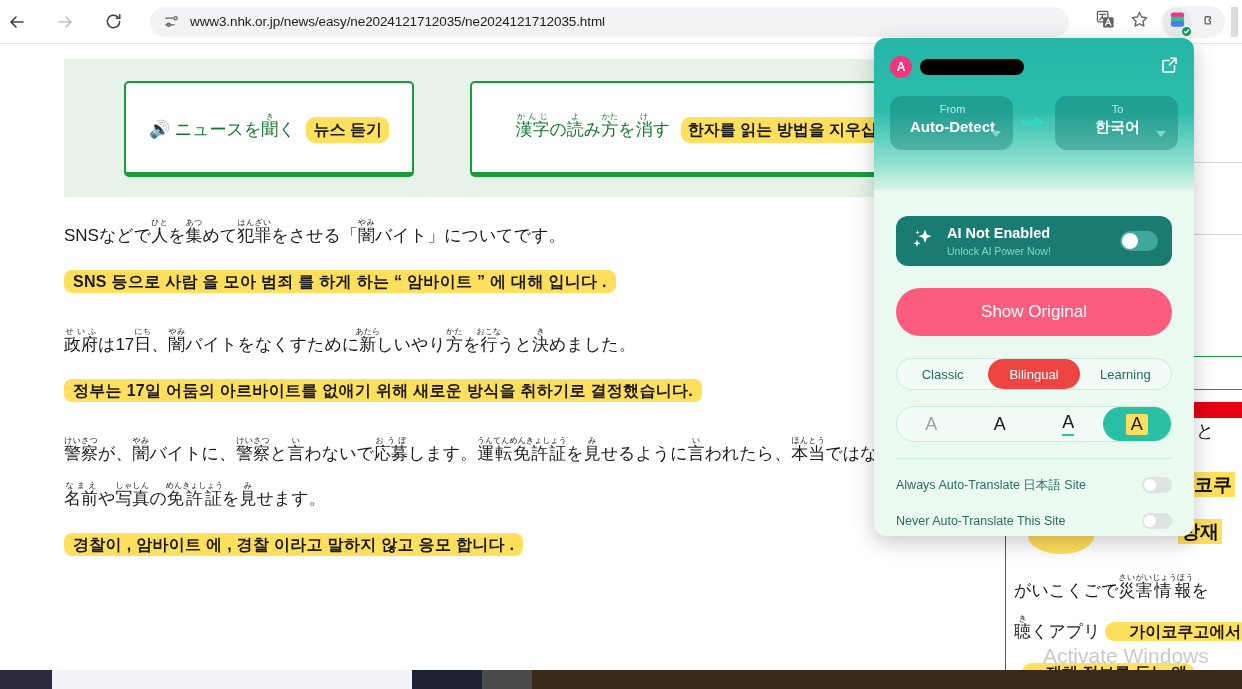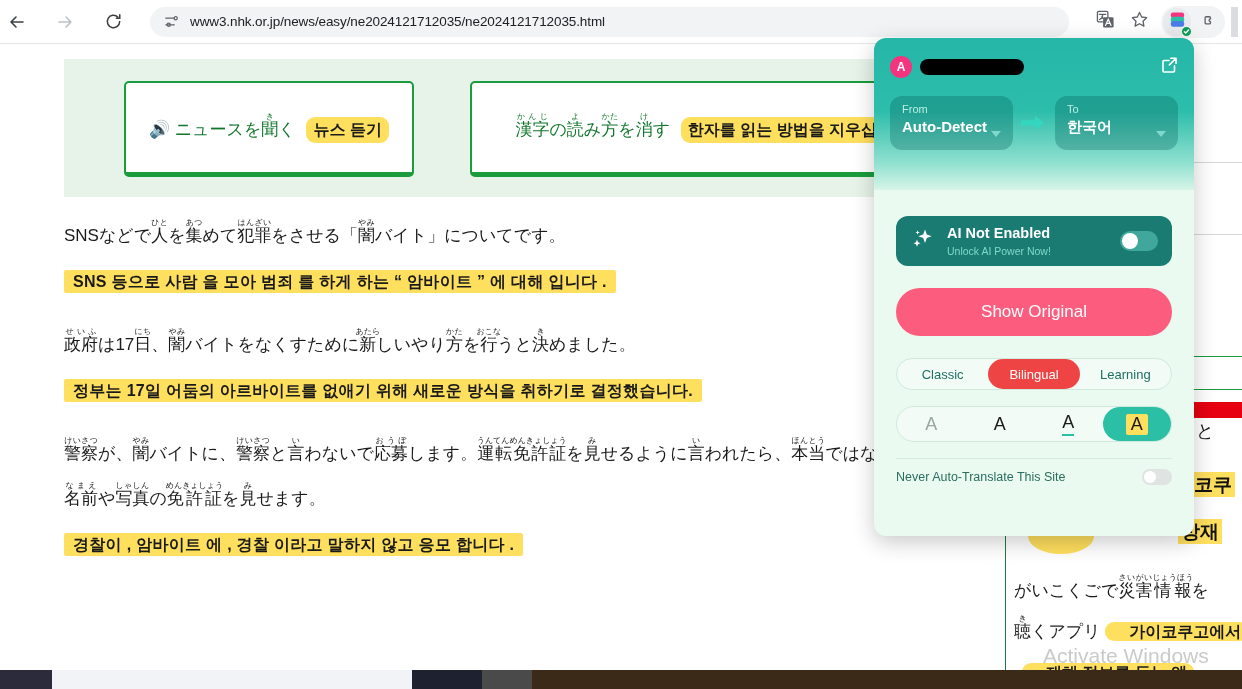--- a/index.html
+++ b/index.html
@@ -91,21 +91,21 @@
   }
   .nhk-btn .hl { display: inline-block; margin-left: 6px; }
 
   .article { position: absolute; left: 64px; top: 170px; width: 940px; }
   .para { margin-bottom: 8px; }
   .para .jp-line {
     font-size: 17px; color: #1a1a1a; line-height: 2.6; white-space: nowrap;
   }
   .ko-line { margin-top: 14px; margin-bottom: 30px; }
   .ko-line .hl-ko {
-    background: #ffdf5e; border-radius: 2px; padding: 3px 9px;
+    background: #ffdf5e; border-radius: 8px; padding: 3px 9px;
     color: #1a1a1a; font-size: 16px; font-weight: bold; letter-spacing: .3px;
   }
 
   
   .sb-hl-row { position: absolute; left: 4px; font-weight: bold; font-size: 19px; }
   .sb-hl { background: #ffdf5e; padding: 2px 3px; color: #111; }
   .sb-rule { position: absolute; left: 0; width: 237px; height: 1px; background: #d7d7d7; }
   .sb-rule.green { background: #1a9c3c; }
   .sb-red { position: absolute; left: 0; width: 237px; height: 16px; background: #e60012; }
   .sb-ld {
@@ -140,21 +140,21 @@
   .acct-redacted {
     width: 104px; height: 16px; border-radius: 9px; background: #000000; flex: none;
   }
   .share-btn {
     position: absolute; right: 14px; top: 18px; width: 22px; height: 22px;
     color: #ffffff; display: flex; align-items: center; justify-content: center;
   }
   .lang-row { display: flex; align-items: center; gap: 8px; margin-top: 14px; }
   .lang-card {
     flex: 1; height: 54px; border-radius: 12px; background: rgba(0,92,86,.30);
-    padding: 7px 10px 0 12px; position: relative;
+    padding: 7px 10px 0 12px; position: relative; text-align: center;
   }
   .lang-label { font-size: 11px; color: #bdeee6; line-height: 1.2; }
   .lang-value { font-size: 15px; color: #ffffff; font-weight: bold; margin-top: 2px; }
   .lang-caret {
     position: absolute; right: 12px; bottom: 13px;
     width: 0; height: 0; border-left: 5px solid transparent; border-right: 5px solid transparent;
     border-top: 6px solid #7fd8cc;
   }
   .arrow-ico { flex: none; color: #35d6c0; display: flex; align-items: center; }
 
@@ -491,20 +491,26 @@
         <div class="style-cell c3">
           <span>A</span>
         </div>
         <div class="style-cell c4">
           <span>A</span>
         </div>
       </div>
 
       <div class="divider"></div>
 
+      <div class="opt-row" style="margin-top:8px;">
+        <div class="opt-label">Always Auto-Translate 日本語 Site</div>
+        <div class="toggle off sm">
+          <span class="knob"></span>
+        </div>
+      </div>
       <div class="opt-row">
         <div class="opt-label">Never Auto-Translate This Site</div>
         <div class="toggle off sm">
           <span class="knob"></span>
         </div>
       </div>
 
     </div>
   </div>
 

